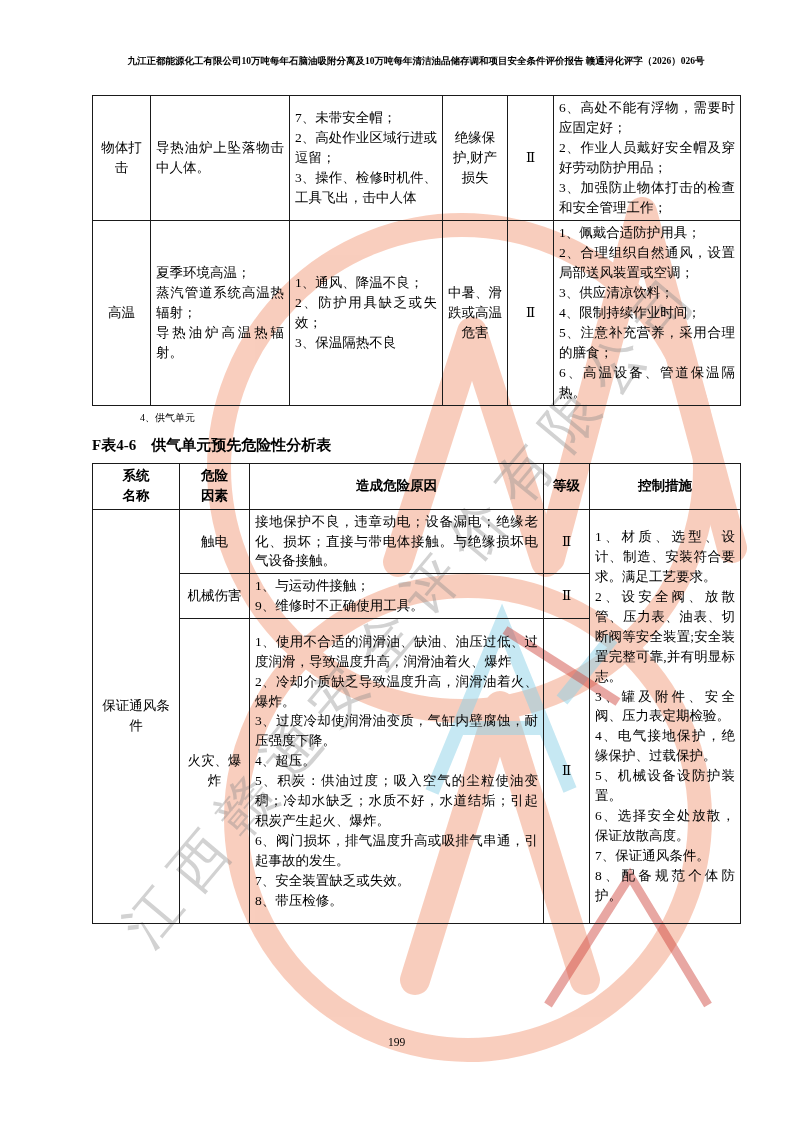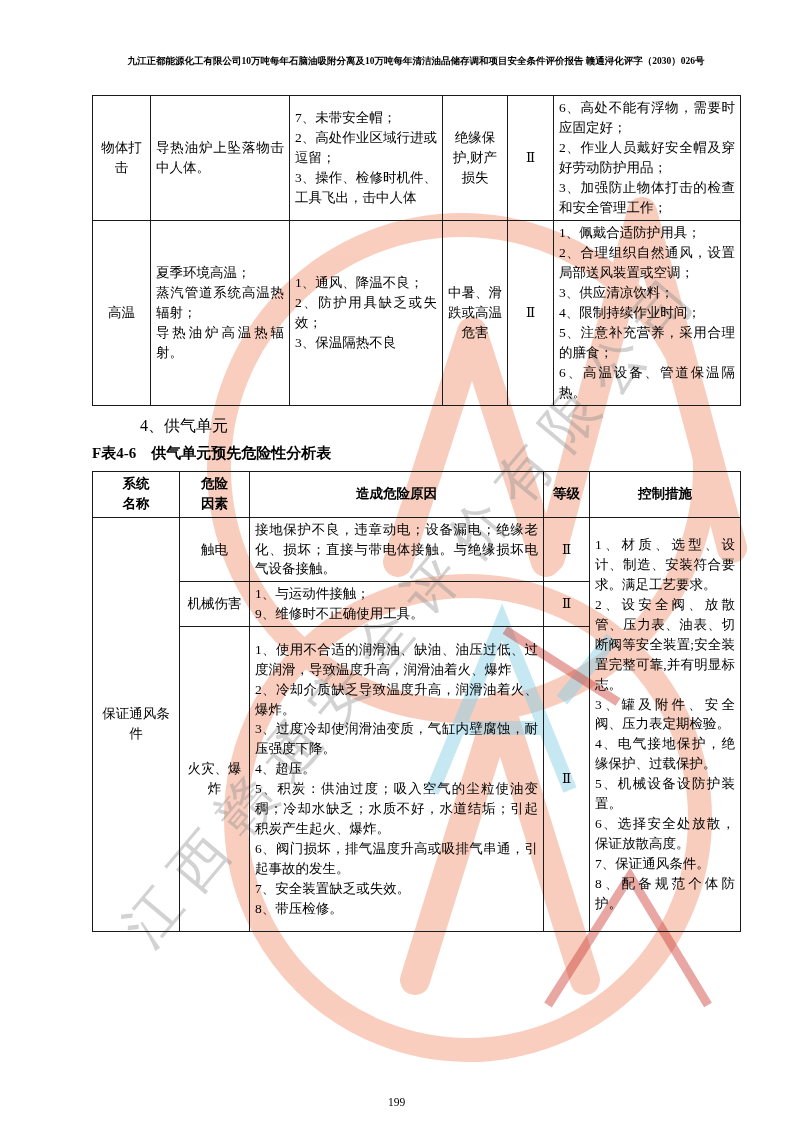--- a/index.html
+++ b/index.html
@@ -46,40 +46,40 @@
     white-space:pre-line;
     overflow:hidden;
     background:transparent;
     font-weight:normal;
   }
   .t1{margin-top:25px;}
   .c{text-align:center;}
   .j{text-align:justify;text-justify:inter-ideograph;}
   .t2 thead th{font-weight:bold;text-align:center;font-size:13.5px;}
   .sec-heading{
-    margin-top:8px;
+    margin-top:0;
     padding-left:48px;
-    font-size:16px;
+    font-size:10px;
     line-height:23px;
   }
   .sec-para{
     padding-left:28px;
     font-size:14.5px;
     line-height:23px;
   }
   .table-caption{
     margin-top:5px;
     margin-bottom:7px;
     font-weight:bold;
     font-size:15px;
     line-height:22px;
   }
   .page-footer{
     position:absolute;
-    top:1096px;left:0;right:0;
+    top:1036px;left:0;right:0;
     text-align:center;
     font-size:11.5px;
     z-index:1;
   }
 </style>
 </head>
 <body>
 
 <div class="page">
 
@@ -98,21 +98,21 @@
     </g>
     <g fill="none" opacity="0.45" stroke-width="9" stroke="#cc3b33">
       <path d="M 505 630 L 618 702"></path>
       <path d="M 548 1005 L 630 876 L 708 1005"></path>
     </g>
     <text transform="translate(150 950) rotate(-50)" font-size="56" letter-spacing="16" opacity="0.38" font-family="Liberation Serif, DejaVu Serif, serif" fill="#8a8a8a">江西赣通安全评价有限公司</text>
   </svg>
 
   <div class="content">
 
-    <div class="doc-header">九江正都能源化工有限公司10万吨每年石脑油吸附分离及10万吨每年清洁油品储存调和项目安全条件评价报告  赣通浔化评字（2030）026号</div>
+    <div class="doc-header">九江正都能源化工有限公司10万吨每年石脑油吸附分离及10万吨每年清洁油品储存调和项目安全条件评价报告  赣通浔化评字（2026）026号</div>
 
     <table class="t1">
       <colgroup>
         <col style="width:58px">
           <col style="width:139px">
           <col style="width:153px">
         <col style="width:65px">
           <col style="width:46px">
           <col style="width:187px">
       </colgroup>

